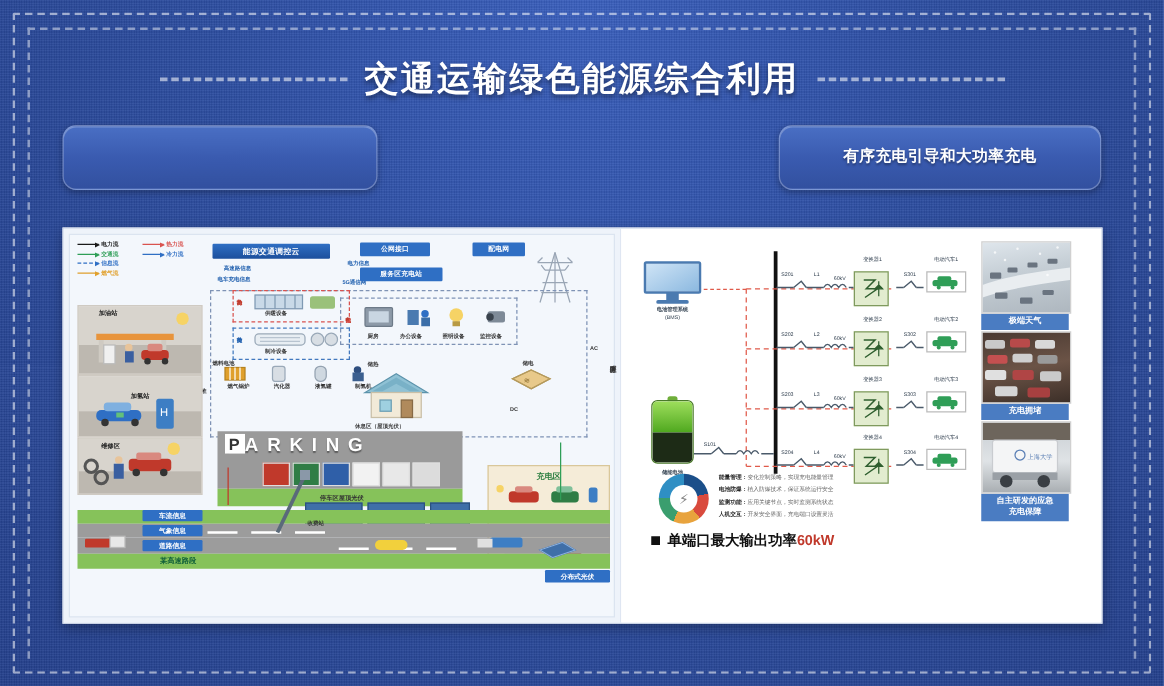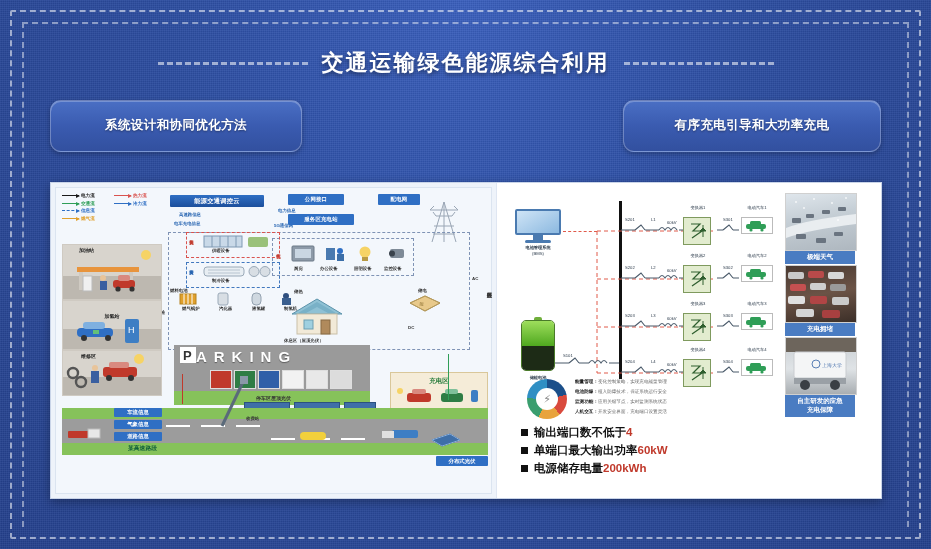--- a/index.html
+++ b/index.html
@@ -34,21 +34,21 @@
     border-bottom:none;
   }
 
   
   .title-row{
     position:absolute;left:0;right:0;top:40px;height:46px;
     display:flex;align-items:center;justify-content:center;gap:14px;
   }
   .title-dash{flex:0 0 150px;height:0;border-top:3px dashed rgba(255,255,255,.55);}
   .poster-title{
-    font-size:22px;font-weight:bold;color:#ffffff;letter-spacing:2px;
+    font-size:27px;font-weight:bold;color:#ffffff;letter-spacing:2px;
     text-shadow:0 2px 4px rgba(0,0,0,.45);white-space:nowrap;
   }
 
   
   .pills{
     position:absolute;left:50px;right:50px;top:100px;height:52px;
     display:flex;justify-content:space-between;align-items:stretch;
   }
   .pill{
     border-radius:11px;
@@ -212,21 +212,20 @@
   <div class="dash-frame2"></div>
 
   <div class="title-row">
     <div class="title-dash"></div>
     <div class="poster-title">交通运输绿色能源综合利用</div>
     <div class="title-dash"></div>
   </div>
 
   <div class="pills">
     <div class="pill p1">
-      <span>系统设计和协同优化方法</span>
     </div>
     <div class="pill p2">
       <span>有序充电引导和大功率充电</span>
     </div>
   </div>
 
   <div class="canvas">
 
     <div class="left-panel">
       <div class="lp-inner">
@@ -723,28 +722,20 @@
         <div class="feat" style="top:212px;">
           <b>监测功能：</b><span>应用关键节点，实时监测系统状态</span>
         </div>
         <div class="feat" style="top:222px;">
           <b>人机交互：</b><span>开发安全界面，充电端口设置灵活</span>
         </div>
 
         <div class="bullets">
           <div class="bl">
             <span class="sq"></span>
-            <span><span>输出端口数不低于</span><span class="num">4</span></span>
-          </div>
-          <div class="bl">
-            <span class="sq"></span>
             <span><span>单端口最大输出功率</span><span class="num">60kW</span></span>
-          </div>
-          <div class="bl">
-            <span class="sq"></span>
-            <span><span>电源储存电量</span><span class="num">200kWh</span></span>
           </div>
         </div>
 
       </div>
     </div>
   </div>
 </div>
 
 </body></html>

